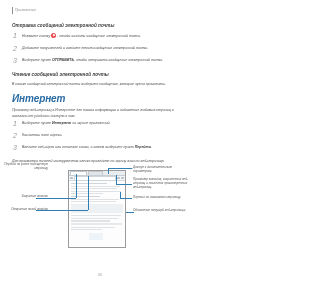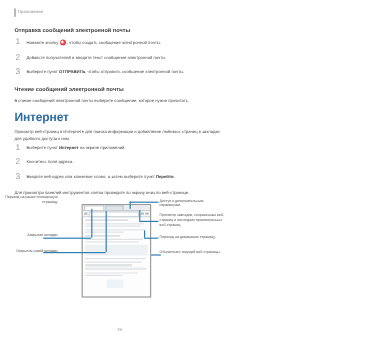--- a/index.html
+++ b/index.html
@@ -1,21 +1,21 @@
 <!DOCTYPE html>
 <html><head>
 <meta charset="utf-8">
 <style>
   html,body{margin:0;padding:0;}
   body{
     width:200px;height:283px;background:#ffffff;
     font-family:"Liberation Sans", sans-serif;
     color:#2f2f2f;overflow:hidden;position:relative;
   }
-  .page{position:relative;width:200px;height:283px;box-sizing:border-box;}
+  .page{position:relative;width:200px;height:283px;box-sizing:border-box;font-style:italic;}
 
   
   .runhead{position:absolute;left:12px;top:7px;display:flex;align-items:center;gap:2px;}
   .runhead .bar{width:1px;height:7px;background:#8d8d8d;}
   .runhead .txt{font-size:3.4px;color:#8a8a8a;letter-spacing:.1px;line-height:7px;}
 
   
   .h-sub{position:absolute;left:12px;font-size:4.6px;font-weight:bold;color:#3c3c3c;letter-spacing:.05px;}
   .h-big{position:absolute;left:12px;font-size:10px;font-weight:bold;color:#2b6ca3;letter-spacing:-.1px;}
 

